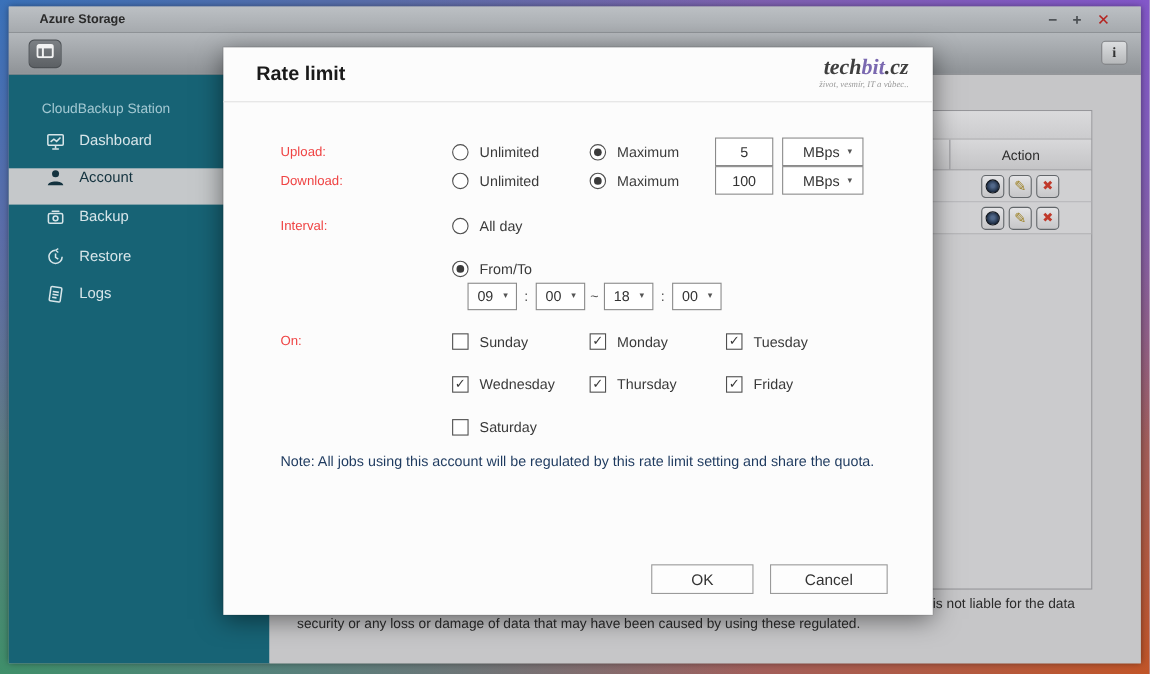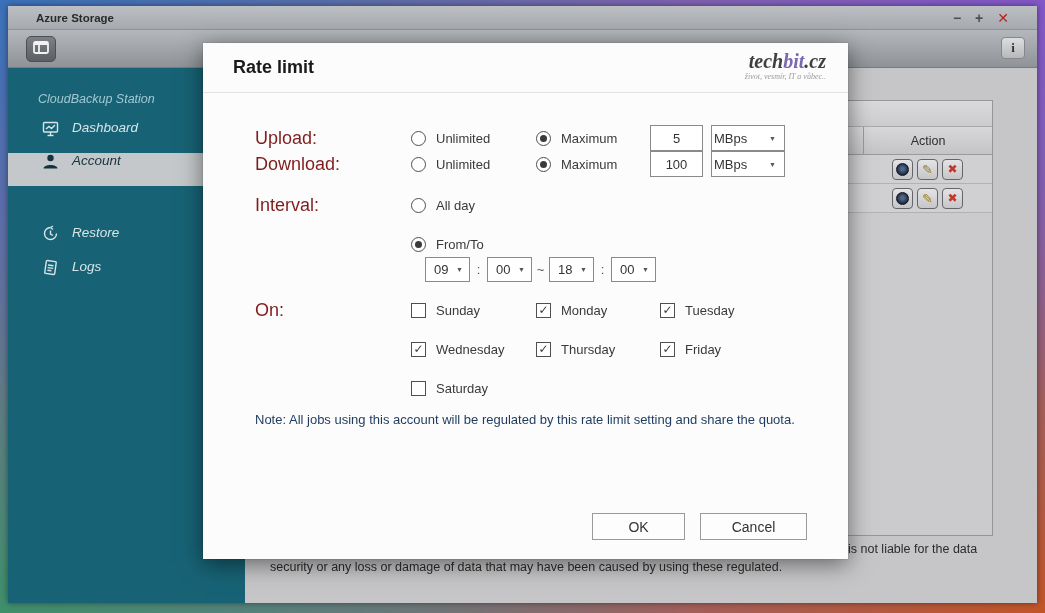--- a/index.html
+++ b/index.html
@@ -30,21 +30,21 @@
   .layout-btn { position:absolute; left:18px; top:6px; width:30px; height:26px;
                 background:linear-gradient(#7c8084,#5c6064); border:1px solid #4c5054;
                 border-radius:5px; display:flex; align-items:center; justify-content:center; }
   .info-btn { position:absolute; right:12px; top:7px; width:24px; height:22px;
               background:linear-gradient(#dcdee0,#b6b8ba); border:1px solid #85878a;
               border-radius:4px; display:flex; align-items:center; justify-content:center;
               font-family:"Liberation Serif",serif; font-weight:bold; font-size:13px; color:#333; }
 
   
   .content { position:absolute; left:0; top:62px; right:0; bottom:0; }
-  .sidebar { position:absolute; left:0; top:0; width:237px; height:100%; background:#176375;font-style:italic; }
+  .sidebar { position:absolute; left:0; top:0; width:237px; height:100%; background:#176375; }
   .app-name { position:absolute; left:30px; top:24px; font-size:12.5px; color:#a3c8d2; }
   .side-item { position:absolute; left:0; width:100%; height:33px; display:flex; align-items:flex-start;
                gap:13px; padding-left:34px; color:#d7e5e9; font-size:13.5px; cursor:default; }
   .side-item.selected { background:#c5c8ca; color:#14333f; }
   .side-item svg { flex:0 0 auto; }
 
   
   .main { position:absolute; left:237px; top:0; right:0; bottom:0; background:#c6c6c8; }
   .panel { position:absolute; left:13px; top:32px; width:735px; height:436px;
            border:1px solid #96969a; background:#cbcbcd; }
@@ -69,33 +69,33 @@
   .modal-header { position:relative; height:50px; border-bottom:1px solid #e2e2e2; }
   .modal-title { position:absolute; left:30px; top:14px; font-size:18px; font-weight:bold; color:#1a1a1a; }
   .logo { position:absolute; right:22px; top:7px; text-align:right;
           font-family:"Liberation Serif","DejaVu Serif",serif; font-style:italic; }
   .logo-main { font-size:20px; font-weight:bold; color:#3f3f3f; line-height:1.1; }
   .logo-main .bit { color:#7a68b0; }
   .logo-tag { font-size:8px; color:#9a9a9a; margin-top:0; }
 
   .mrow { position:absolute; left:0; right:0; height:26px; }
   .flabel { position:absolute; left:52px; top:0; height:26px; display:flex; align-items:center;
-            font-size:18px; color:#7f1d1d; }
+            font-size:12px; color:#ef4444; }
   .fitem { position:absolute; top:0; height:26px; display:flex; align-items:center; gap:10px;
            font-size:13px; color:#3a3a3a; }
   .radio { width:15px; height:15px; border:1.5px solid #4f4f4f; border-radius:50%; background:#fff;
            display:inline-flex; align-items:center; justify-content:center; flex:0 0 auto; }
   .radio.checked::after { content:""; width:7px; height:7px; border-radius:50%; background:#3a3a3a; }
   .checkbox { width:15px; height:15px; border:1.5px solid #4f4f4f; background:#fff;
               display:inline-flex; align-items:center; justify-content:center; flex:0 0 auto; }
   .checkbox.checked::after { content:"✓"; font-size:12px; font-weight:bold; color:#3a3a3a; line-height:1; }
   .num-input { position:absolute; top:0; width:53px; height:26px; border:1px solid #8a8a8a; background:#fff;
                font-size:13px; color:#333; text-align:center; font-family:inherit; }
   .selectbox { border:1px solid #8a8a8a; background:#fff; height:26px; display:flex; align-items:center;
-               justify-content:space-between; padding:0 8px 0 2px; font-size:13px; color:#333; }
+               justify-content:space-between; padding:0 8px 0 18px; font-size:13px; color:#333; }
   .caret { font-size:7px; color:#555; }
   .timebox { width:45px; height:25px; padding:0 6px 0 8px; }
   .tsep { width:17px; text-align:center; font-size:13px; color:#555; }
   .note { position:absolute; left:52px; top:369px; font-size:13px; color:#1e3a5f; }
   .btn { position:absolute; top:470px; height:27px; background:#fdfdfd; border:1px solid #9a9a9a;
          font-size:14px; color:#333; font-family:inherit; display:flex; align-items:center; justify-content:center; }
   .btn-ok { left:389px; width:93px; }
   .btn-cancel { left:497px; width:107px; }
 </style>
 </head>
@@ -147,20 +147,30 @@
       <div class="side-item selected" style="top:85px">
         <span>
           <svg width="17" height="17" viewBox="0 0 17 17" fill="#14333f">
             <circle cx="8.5" cy="5" r="3.2"></circle>
             <path d="M1.5 15.5 C1.5 10.8 15.5 10.8 15.5 15.5 Z"></path>
           </svg>
         </span>
         <span>Account</span>
       </div>
 
+      <div class="side-item" style="top:121px">
+        <span>
+          <svg width="17" height="17" viewBox="0 0 17 17" fill="none" stroke="#d7e5e9" stroke-width="1.4">
+            <rect x="2" y="5" width="13" height="9" rx="1.5"></rect>
+            <circle cx="8.5" cy="9.5" r="2.2"></circle>
+            <path d="M5.5 3 h6" stroke-linecap="round"></path>
+          </svg>
+        </span>
+        <span>Backup</span>
+      </div>
 
       <div class="side-item" style="top:191px">
         <span>
           <svg width="17" height="17" viewBox="0 0 17 17" fill="none" stroke="#d7e5e9" stroke-width="1.4">
             <rect x="3.5" y="2" width="10" height="13" rx="1" transform="rotate(8 8.5 8.5)"></rect>
             <line x1="6" y1="6" x2="11.5" y2="6.8"></line>
             <line x1="5.7" y1="8.6" x2="11.2" y2="9.4"></line>
             <line x1="5.4" y1="11.2" x2="9.4" y2="11.8"></line>
           </svg>
         </span>

